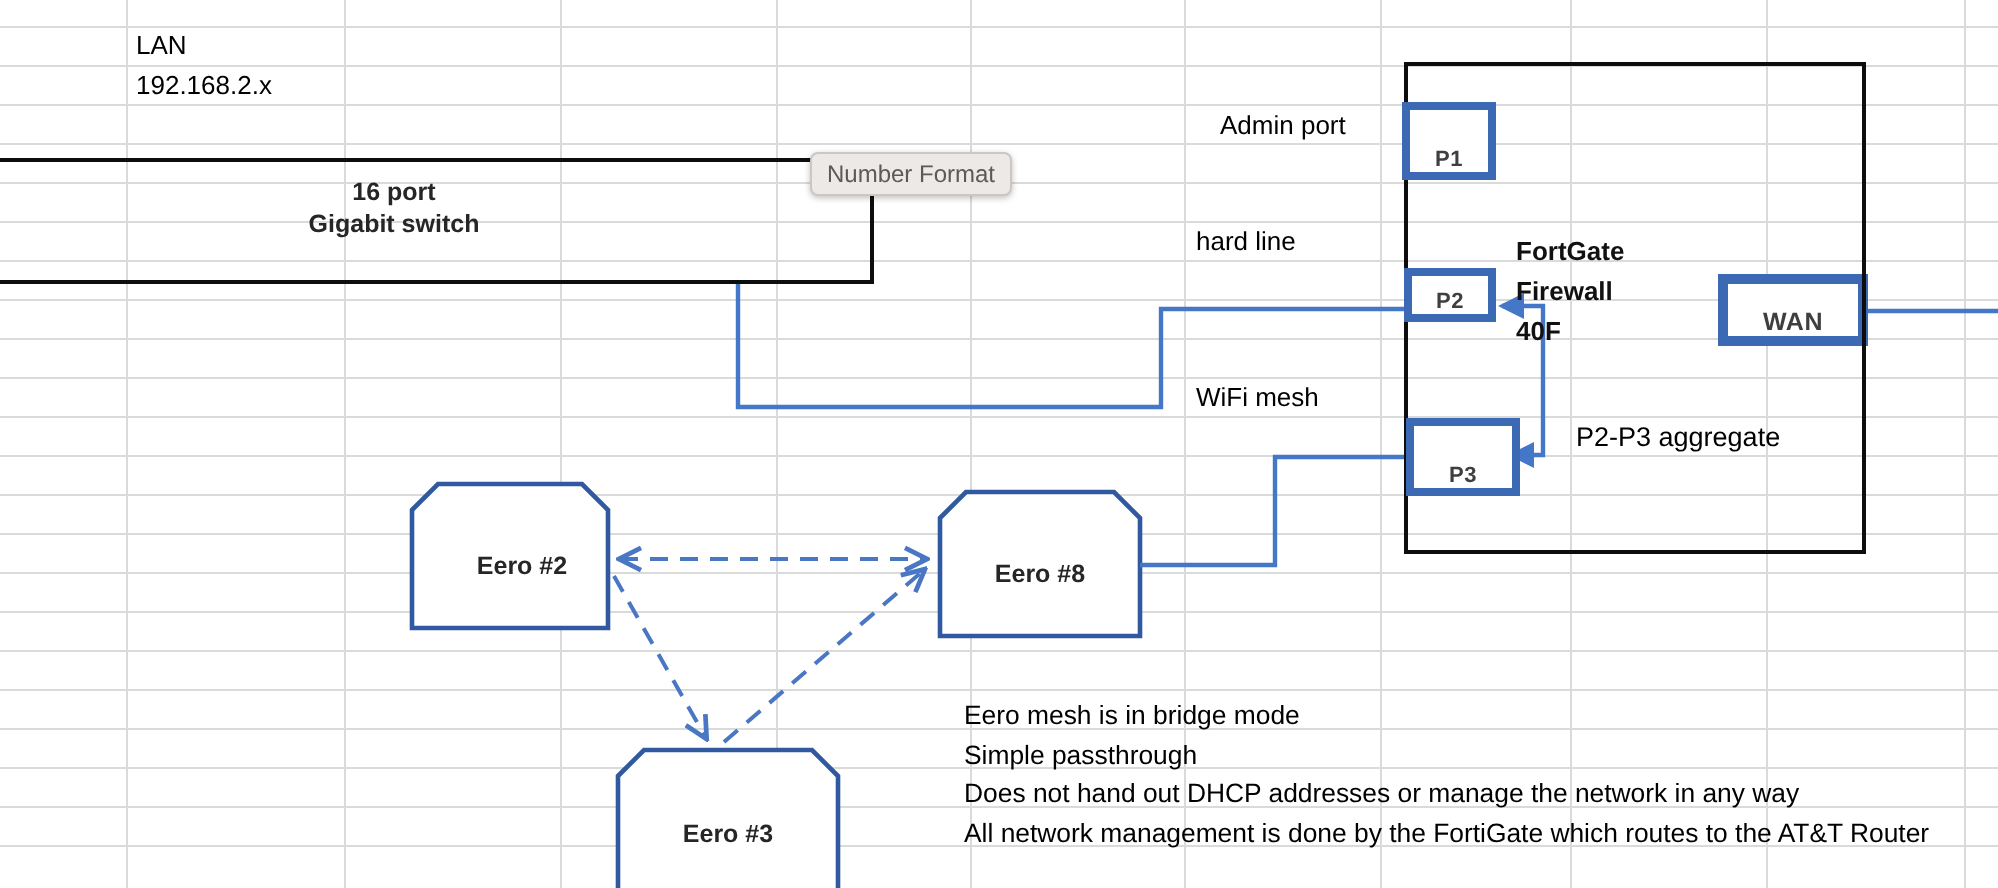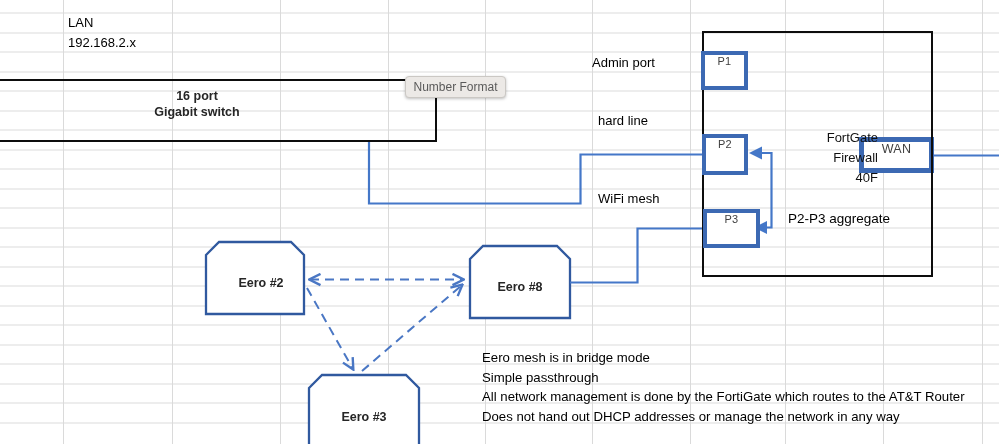--- a/index.html
+++ b/index.html
@@ -9,22 +9,22 @@
     background-image:repeating-linear-gradient(to bottom,transparent 0px,transparent 18.5px,#dadada 18.5px,#dadada 19.5px);
     background-position:0 -5.5px;
     border-radius:12px;
   }
   .vline{position:absolute;top:0;bottom:0;width:1px;background:#dadada;}
   .layer{position:absolute;left:0;top:0;}
   .cell-label{position:absolute;font-size:13px;color:#000;white-space:nowrap;line-height:1;}
   .switch-box{position:absolute;left:-10px;top:79px;width:447px;height:63px;border:2.5px solid #0d0d0d;box-sizing:border-box;background:transparent;}
   .switch-label{position:absolute;left:117px;top:89px;width:160px;text-align:center;font-size:12.5px;font-weight:700;color:#262626;line-height:15.5px;}
   .fw-box{position:absolute;left:702px;top:31px;width:231px;height:246px;border:2px solid #0d0d0d;box-sizing:border-box;background:transparent;}
-  .fw-label{position:absolute;left:758px;top:116px;width:120px;text-align:right;font-size:13px;font-weight:400;color:#111;line-height:20px;margin-top:12px;}
-  .port{position:absolute;box-sizing:border-box;background:#fff;border:4.5px solid #3c69b3;display:flex;align-items:flex-start;justify-content:center;font-weight:400;font-size:11px;color:#3f3f3f;letter-spacing:.3px;}
+  .fw-label{position:absolute;left:758px;top:116px;width:120px;text-align:left;font-size:13px;font-weight:700;color:#111;line-height:20px;}
+  .port{position:absolute;box-sizing:border-box;background:#fff;border:4.5px solid #3c69b3;display:flex;align-items:flex-end;justify-content:center;font-weight:700;font-size:11px;color:#3f3f3f;letter-spacing:.3px;}
   .wan{border-width:5px;font-size:12.5px;}
   .eero-label{position:absolute;text-align:center;font-size:12.5px;font-weight:700;color:#262626;line-height:1;}
   .notes{position:absolute;left:482px;top:348px;font-size:13.2px;color:#000;line-height:19.5px;white-space:nowrap;}
   .tooltip{
     position:absolute;left:405px;top:76px;width:101px;height:22px;border-radius:4px;
     background:#ece9e6;border:1px solid #cbc8c4;box-shadow:0 1px 3px rgba(0,0,0,.25);
     display:flex;align-items:center;justify-content:center;font-size:12px;color:#5a5a5a;box-sizing:border-box;
   }
 </style>
 </head>
@@ -69,52 +69,52 @@
     <path d="M369,142 L369,203.5 L580.5,203.5 L580.5,154.5 L703,154.5" fill="none" stroke="#4477c8" stroke-width="2.2"></path>
     <path d="M570,282.5 L637.5,282.5 L637.5,228.5 L703,228.5" fill="none" stroke="#4477c8" stroke-width="2.2"></path>
     <path d="M751,153 L771.5,153 L771.5,227.5 L756,227.5" fill="none" stroke="#4477c8" stroke-width="2.2" marker-start="url(#arrSolid)" marker-end="url(#arrSolid)"></path>
     <path d="M934,155.5 L999,155.5" fill="none" stroke="#4477c8" stroke-width="2.2"></path>
 
     <path d="M310,279.5 L463,279.5" fill="none" stroke="#4a77c4" stroke-width="2" stroke-dasharray="9 6" marker-start="url(#arrOpen)" marker-end="url(#arrOpen)"></path>
     <path d="M307,288 L353,369" fill="none" stroke="#4a77c4" stroke-width="2" stroke-dasharray="9 6" marker-end="url(#arrOpen)"></path>
     <path d="M362,371 L462,285" fill="none" stroke="#4a77c4" stroke-width="2" stroke-dasharray="9 6" marker-end="url(#arrOpen)"></path>
   </svg>
 
-  <div class="cell-label" style="left:592px;top:56px">Admin port</div>
+  <div class="cell-label" style="left:610px;top:56px">Admin port</div>
   <div class="cell-label" style="left:598px;top:114px">hard line</div>
   <div class="cell-label" style="left:598px;top:192px">WiFi mesh</div>
   <div class="cell-label" style="left:788px;top:212px;font-size:13.5px">P2-P3 aggregate</div>
 
   <div class="port wan" style="left:859px;top:137px;width:75px;height:36px">
     <span>WAN</span>
   </div>
   <div class="fw-box"></div>
   <div class="fw-label">
     <div>FortGate</div>
     <div>Firewall</div>
     <div>40F</div>
   </div>
   <div class="port" style="left:701px;top:51px;width:47px;height:39px">
     <span>P1</span>
   </div>
-  <div class="port" style="left:702px;top:134px;width:46px;height:41px">
+  <div class="port" style="left:702px;top:134px;width:46px;height:27px">
     <span>P2</span>
   </div>
   <div class="port" style="left:703px;top:209px;width:57px;height:39px">
     <span>P3</span>
   </div>
 
   <div class="eero-label" style="left:205px;top:277px;width:112px">Eero #2</div>
   <div class="eero-label" style="left:469px;top:281px;width:102px">Eero #8</div>
   <div class="eero-label" style="left:314px;top:411px;width:100px">Eero #3</div>
 
   <div class="notes">
     <div>Eero mesh is in bridge mode</div>
     <div>Simple passthrough</div>
+    <div>Does not hand out DHCP addresses or manage the network in any way</div>
     <div>All network management is done by the FortiGate which routes to the AT&amp;T Router</div>
-    <div>Does not hand out DHCP addresses or manage the network in any way</div>
   </div>
 
   <div class="tooltip">
     <span>Number Format</span>
   </div>
 
 </div>
 
 </body></html>

